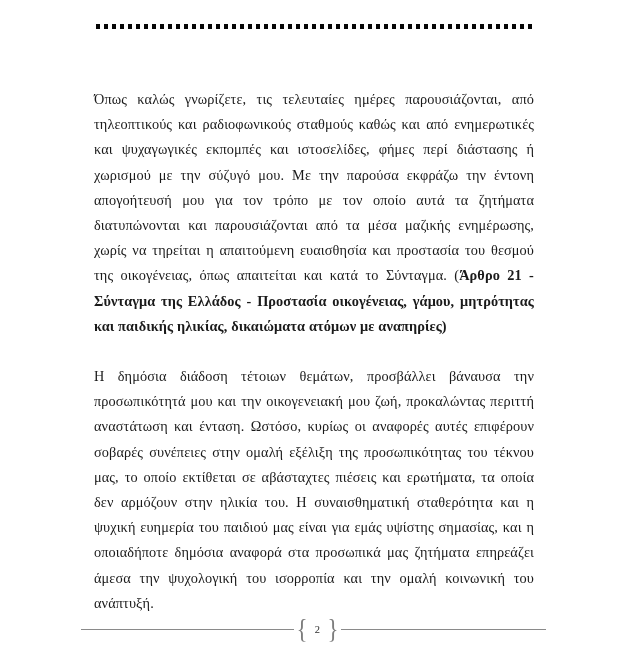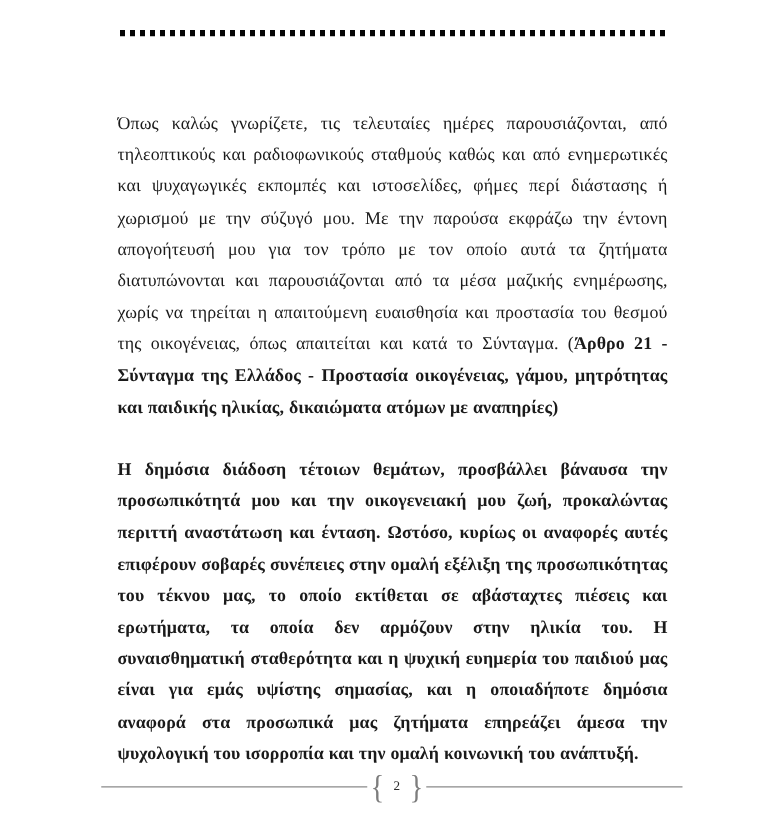--- a/index.html
+++ b/index.html
@@ -49,21 +49,20 @@
     text-align: justify;
     text-justify: inter-word;
     font-size: 14.3px;
     line-height: 25.2px;
     letter-spacing: 0.1px;
     word-spacing: 0.2px;
   }
 
   p.para + p.para {
     margin-top: 25px;
-    font-weight: bold;
   }
 
   .bold-ref {
     font-weight: bold;
   }
 
   
   .footer {
     position: absolute;
     left: 0;

